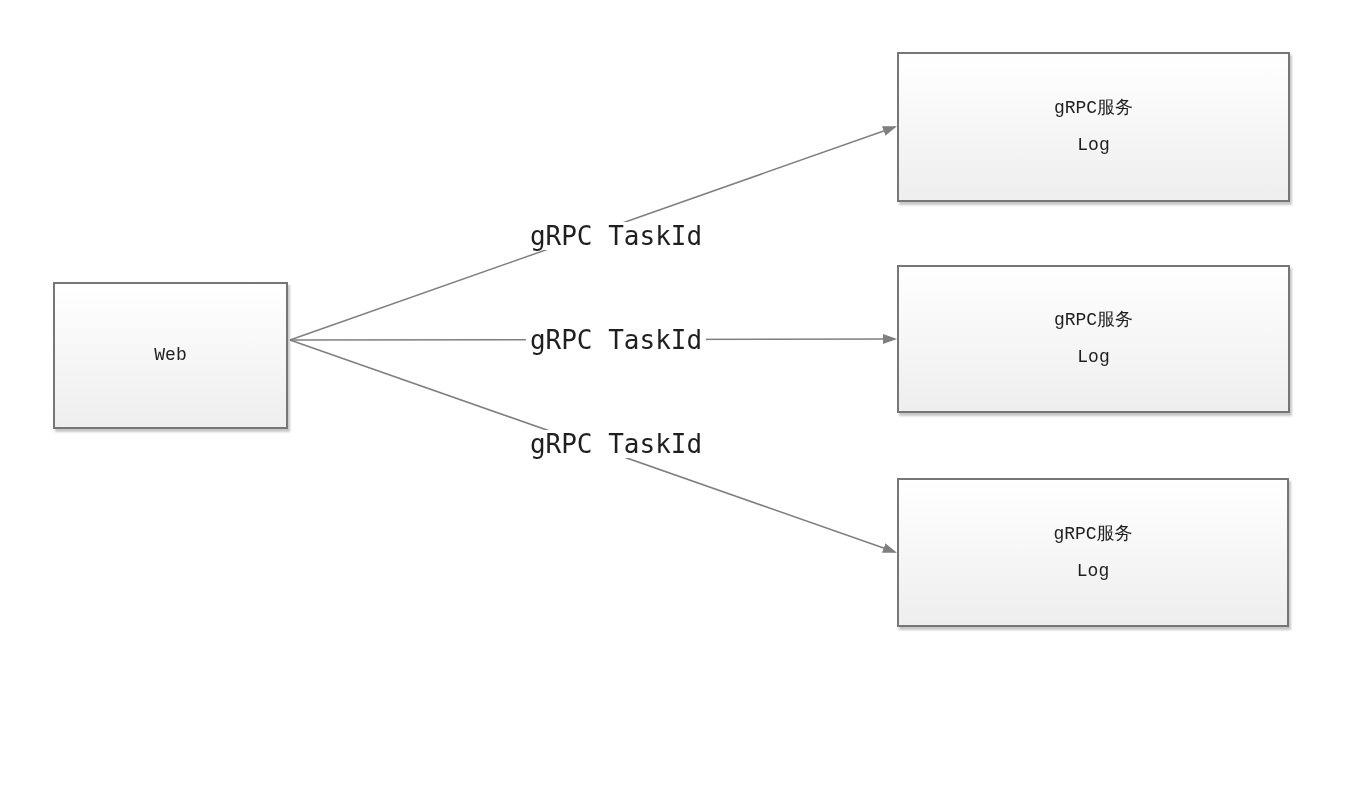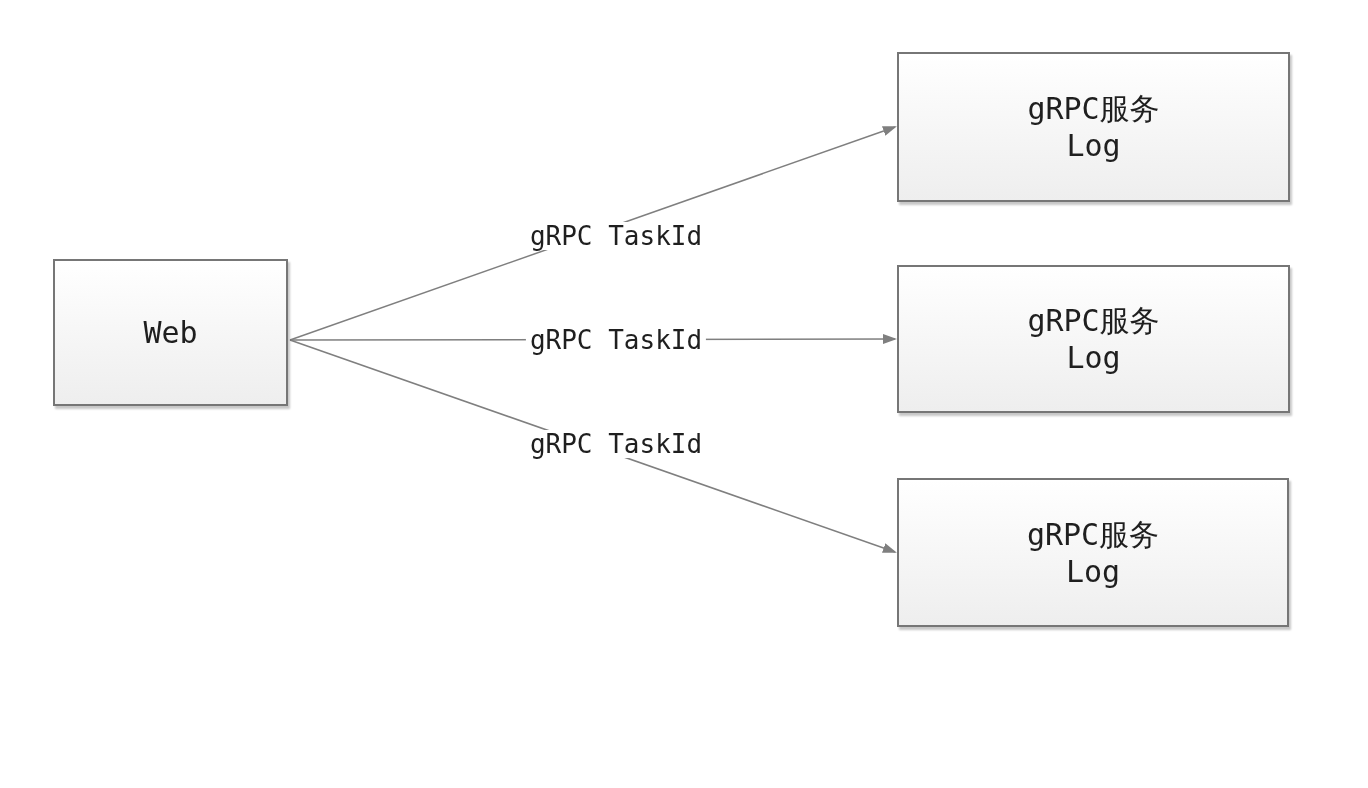--- a/index.html
+++ b/index.html
@@ -28,23 +28,24 @@
     z-index: 2;
     box-sizing: border-box;
     border: 2px solid var(--box-border, #767676);
     background: linear-gradient(to bottom, var(--box-fill-top, #ffffff), var(--box-fill-bottom, #eeeeee));
     box-shadow: 2px 3px 2px rgba(0, 0, 0, 0.22);
     display: flex;
     flex-direction: column;
     align-items: center;
     justify-content: center;
     color: var(--text-color, #1f1f1f);
-    font-size: 30px;
+    font-size: 18px;
     line-height: 37px;
     text-align: center;
+    font-family: Liberation Mono, monospace;
   }
   .edge-label {
     position: absolute;
     z-index: 3;
     transform: translate(-50%, -50%);
     background: var(--bg, #ffffff);
     padding: 0 4px;
     color: var(--text-color, #1f1f1f);
     font-size: 26px;
     line-height: 28px;
@@ -59,21 +60,21 @@
     <svg id="edges-layer" viewBox="0 0 1368 788">
       <defs>
         <marker id="arrowhead" markerWidth="14" markerHeight="10" refX="12" refY="5" orient="auto" markerUnits="userSpaceOnUse">
           <path d="M0,0 L14,5 L0,10 Z" fill="#7f7f7f"></path>
         </marker>
       </defs>
       <line x1="290" y1="340" x2="895" y2="127" stroke="#7f7f7f" stroke-width="1.5" marker-end="url(#arrowhead)"></line>
       <line x1="290" y1="340" x2="895" y2="339" stroke="#7f7f7f" stroke-width="1.5" marker-end="url(#arrowhead)"></line>
       <line x1="290" y1="340" x2="895" y2="552" stroke="#7f7f7f" stroke-width="1.5" marker-end="url(#arrowhead)"></line>
     </svg>
-    <div class="node" style="left: 53px; top: 259px; width: 235px; height: 147px;">
+    <div class="node" style="left: 53px; top: 282px; width: 235px; height: 147px;">
       <div>Web</div>
     </div>
     <div class="node" style="left: 897px; top: 52px; width: 393px; height: 150px;">
       <div>gRPC服务</div>
       <div>Log</div>
     </div>
     <div class="node" style="left: 897px; top: 265px; width: 393px; height: 148px;">
       <div>gRPC服务</div>
       <div>Log</div>
     </div>

